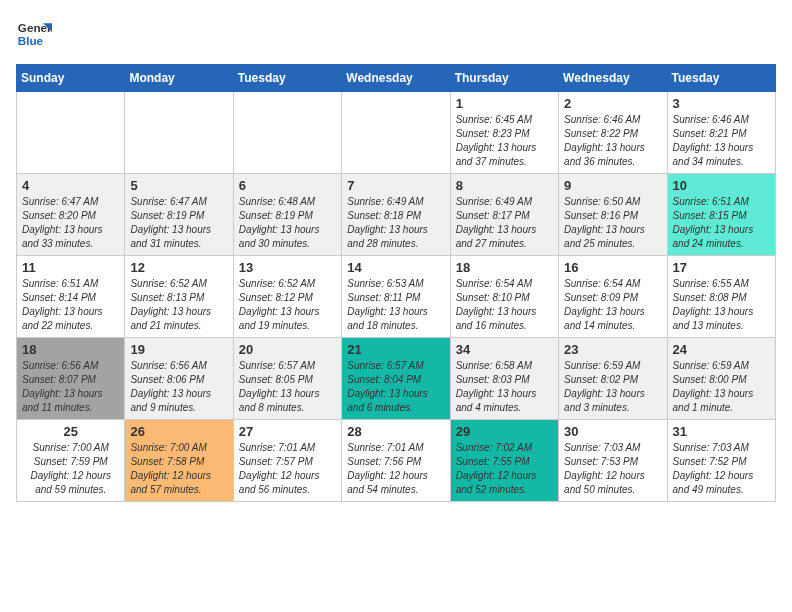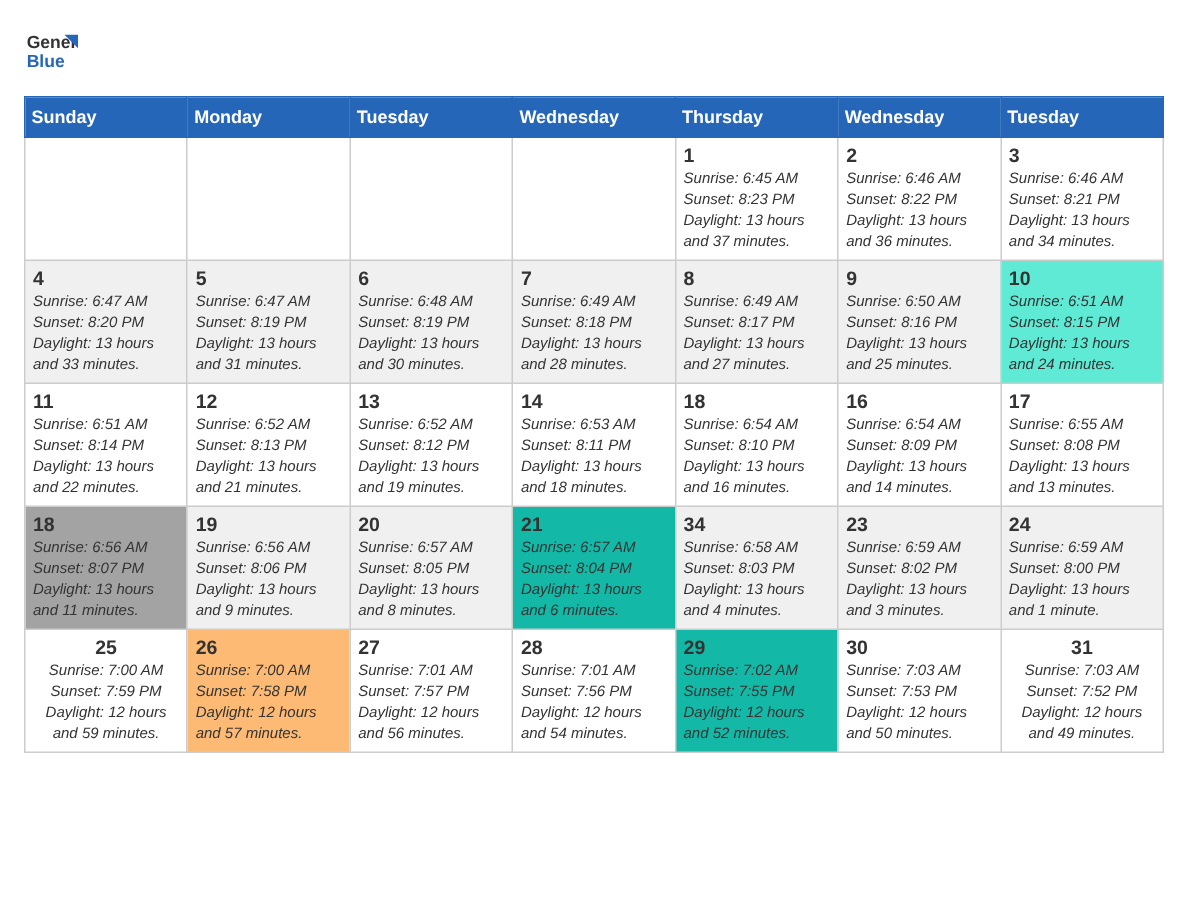--- a/index.html
+++ b/index.html
@@ -331,21 +331,21 @@
 Daylight: 12 hours
 and 52 minutes.</div>
         </td>
         <td style="background: rgb(255, 255, 255);">
           <span class="day-number">30</span>
           <div class="day-info" style="white-space: pre-line;">Sunrise: 7:03 AM
 Sunset: 7:53 PM
 Daylight: 12 hours
 and 50 minutes.</div>
         </td>
-        <td style="background: rgb(255, 255, 255); text-align: center;">
+        <td style="background: rgb(255, 255, 255);">
           <span class="day-number">31</span>
           <div class="day-info" style="white-space: pre-line;">Sunrise: 7:03 AM
 Sunset: 7:52 PM
 Daylight: 12 hours
 and 49 minutes.</div>
         </td>
       </tr>
     </tbody>
 </table>
 

